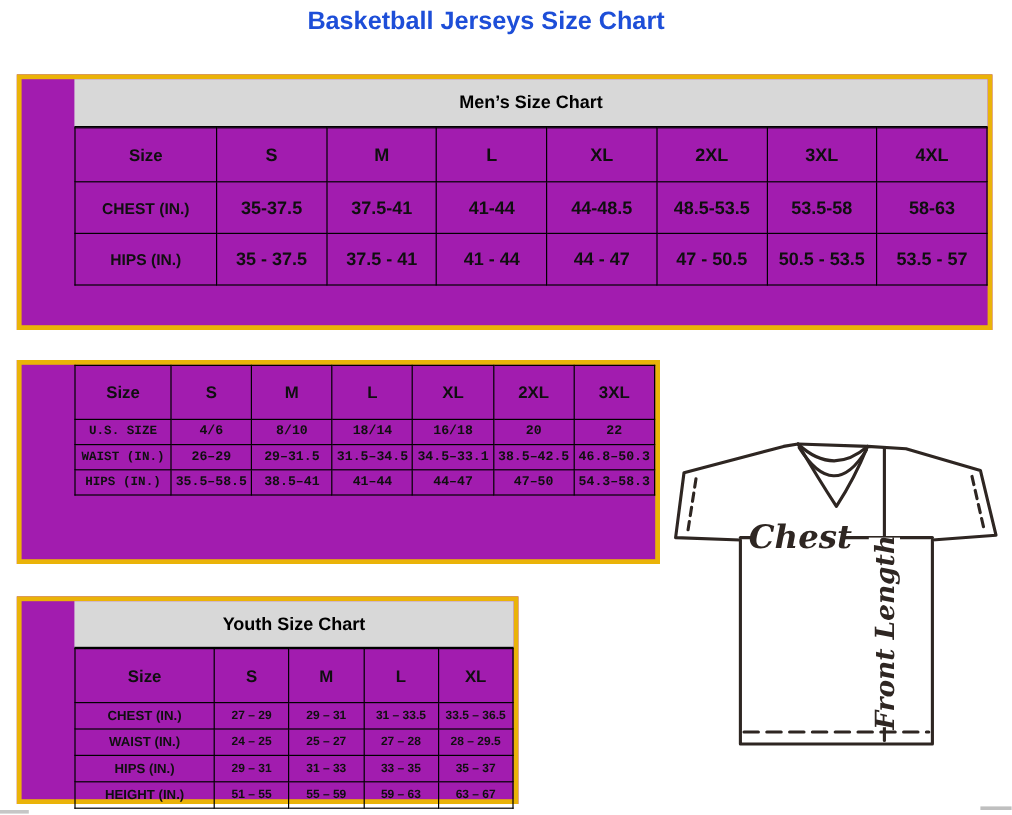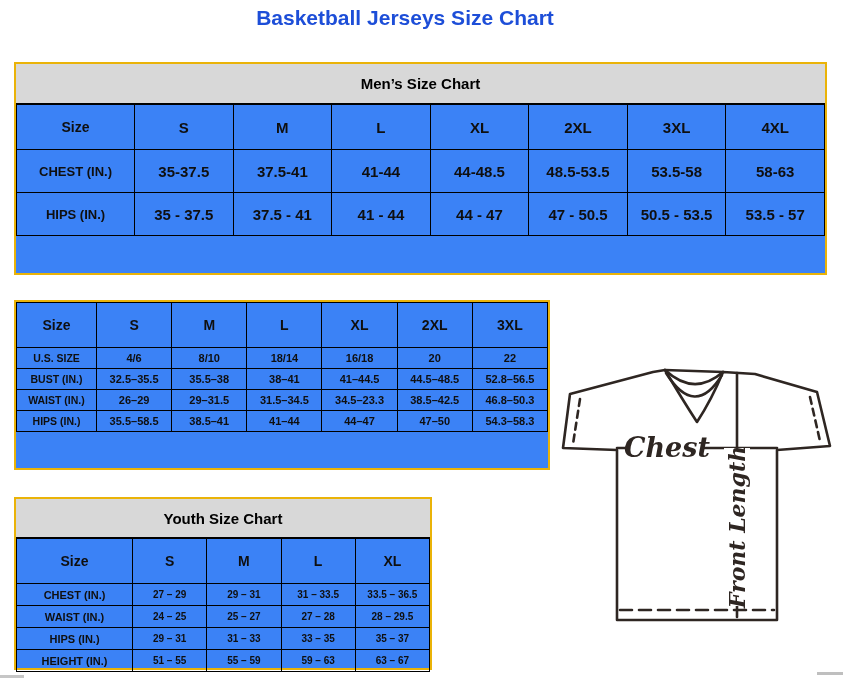--- a/index.html
+++ b/index.html
@@ -4,21 +4,21 @@
 <style>
   html,body{margin:0;padding:0;}
   body{
     width:843px;height:679px;position:relative;background:#ffffff;
     font-family:"Liberation Sans", sans-serif;color:#111;overflow:hidden;
   }
   .page-title{
     position:absolute;top:6px;left:0;width:810px;text-align:center;
     font-size:21px;font-weight:bold;color:#1d4ed8;margin:0;
   }
-  .chart{position:absolute;border:2px solid #eab308;background:#3b82f6;box-sizing:border-box;}
+  .chart{position:absolute;border:4px solid #eab308;background:#a21caf;box-sizing:border-box;padding-left:44px;}
   .chart-header{
     background:#d8d8d8;border-bottom:1px solid #000;
     display:flex;align-items:center;justify-content:center;
     font-weight:bold;font-size:15px;color:#000;
   }
   table{border-collapse:collapse;width:100%;table-layout:fixed;}
   th,td{
     border:1px solid #000;text-align:center;vertical-align:middle;
     font-weight:bold;color:#0f0f0f;padding:0;overflow:hidden;white-space:nowrap;
   }
@@ -29,21 +29,21 @@
   #mens tr.data-row{height:43px;}
   #mens th,#mens td{font-size:15px;}
   #mens td.row-label,#mens th.row-label{font-size:13px;}
   #mens th.corner{font-size:14px;}
   
   #womens{left:14px;top:300px;width:536px;height:170px;}
   #womens .chart-header{height:40px;}
   #womens tr.size-row{height:45px;}
   #womens tr.data-row{height:21px;}
   #womens th{font-size:14px;}
-  #womens td{font-size:11px;}
+  #womens td{font-size:11px;font-family:Liberation Mono, monospace;}
   #womens td.row-label{font-size:10.5px;}
   
   #youth{left:14px;top:497px;width:418px;height:173px;}
   #youth .chart-header{height:38px;}
   #youth tr.size-row{height:45px;}
   #youth tr.data-row{height:22px;}
   #youth th{font-size:14px;}
   #youth td{font-size:10px;}
   #youth td.row-label{font-size:11px;}
   
@@ -133,34 +133,25 @@
     <tr class="data-row">
       <td class="row-label">U.S. SIZE</td>
       <td>4/6</td>
       <td>8/10</td>
       <td>18/14</td>
       <td>16/18</td>
       <td>20</td>
       <td>22</td>
     </tr>
     <tr class="data-row">
-      <td class="row-label">BUST (IN.)</td>
-      <td>32.5–35.5</td>
-      <td>35.5–38</td>
-      <td>38–41</td>
-      <td>41–44.5</td>
-      <td>44.5–48.5</td>
-      <td>52.8–56.5</td>
-    </tr>
-    <tr class="data-row">
       <td class="row-label">WAIST (IN.)</td>
       <td>26–29</td>
       <td>29–31.5</td>
       <td>31.5–34.5</td>
-      <td>34.5–23.3</td>
+      <td>34.5–33.1</td>
       <td>38.5–42.5</td>
       <td>46.8–50.3</td>
     </tr>
     <tr class="data-row">
       <td class="row-label">HIPS (IN.)</td>
       <td>35.5–58.5</td>
       <td>38.5–41</td>
       <td>41–44</td>
       <td>44–47</td>
       <td>47–50</td>

